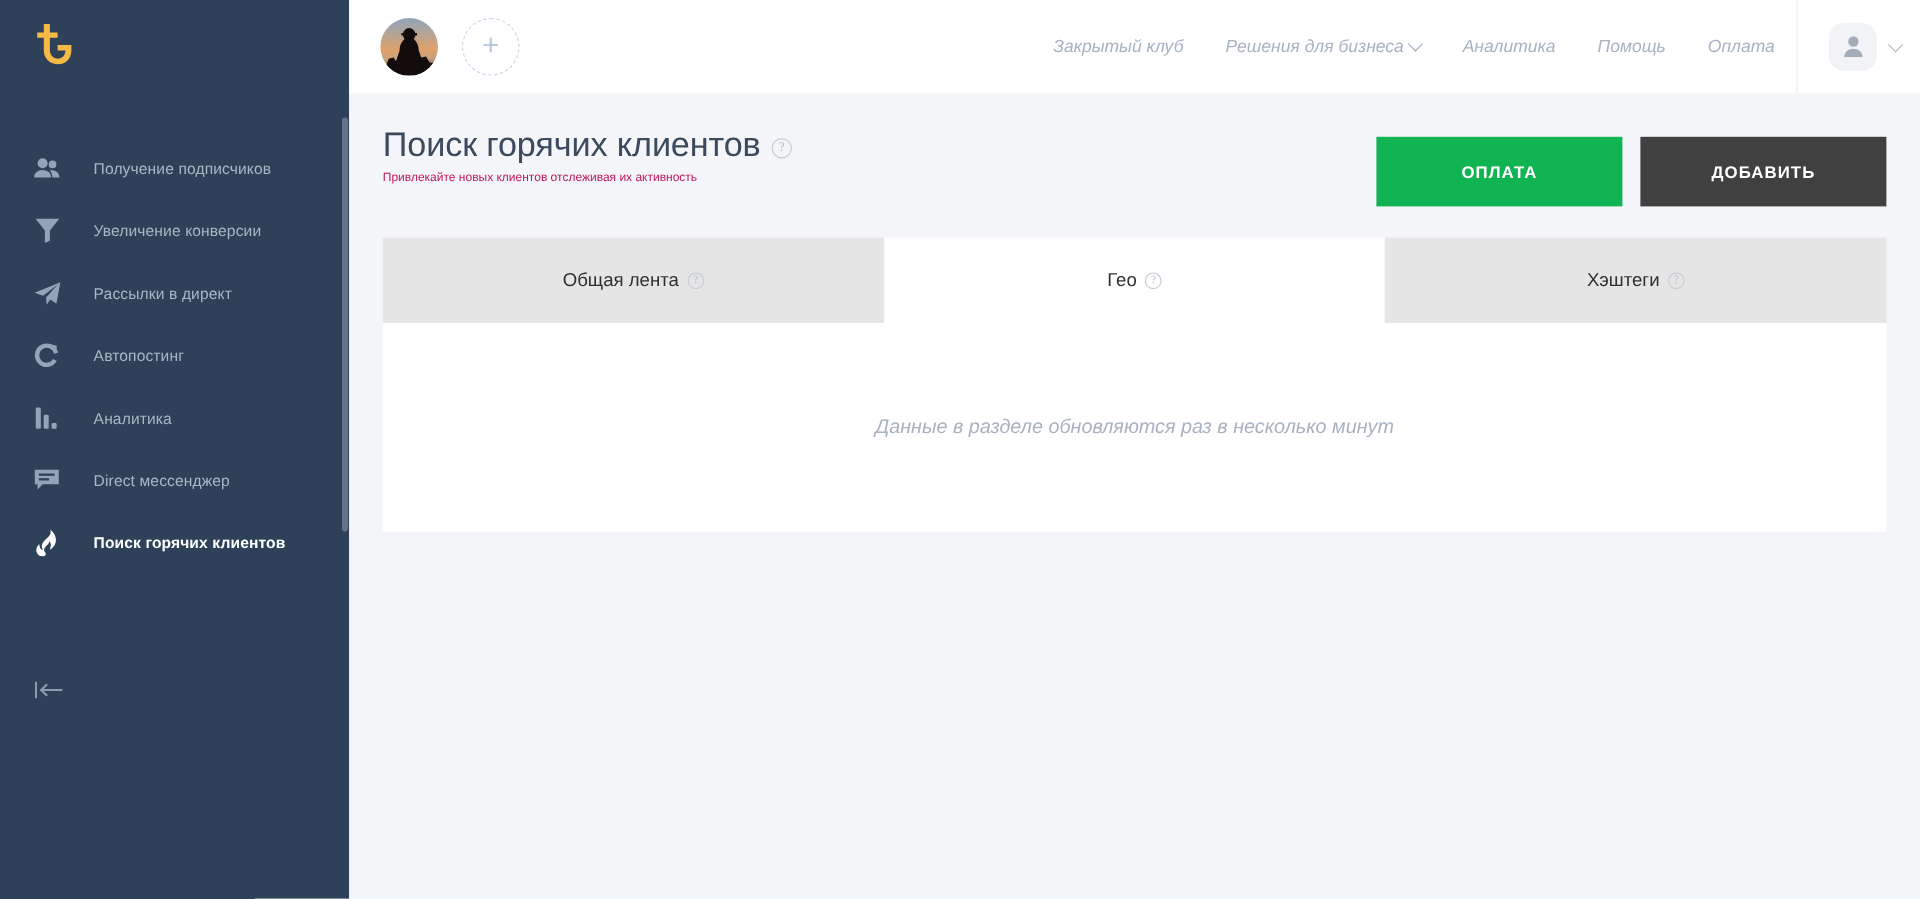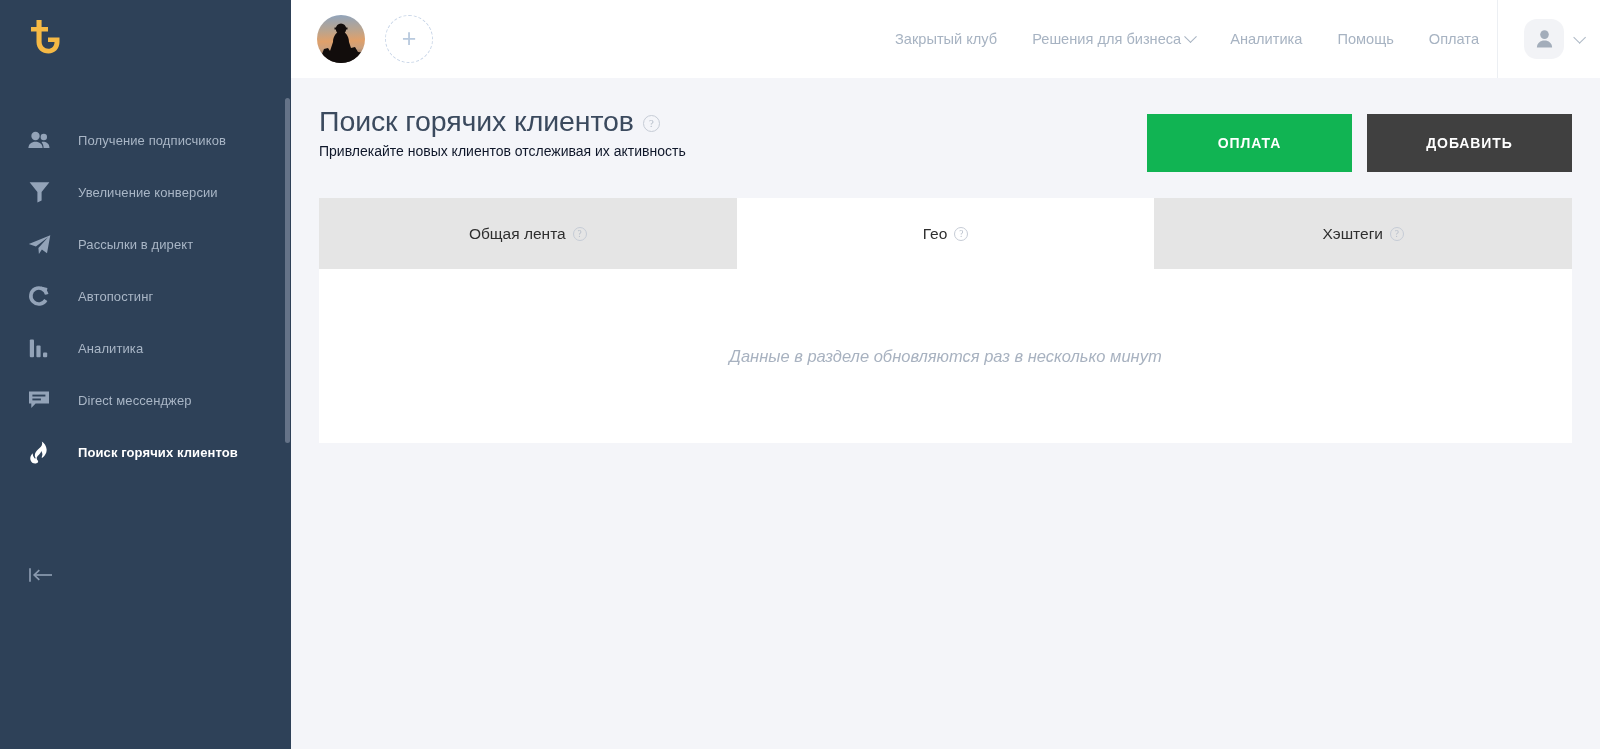--- a/index.html
+++ b/index.html
@@ -141,20 +141,21 @@
     padding-right: 18px;
   }
   .topnav-item {
     font-size: 14.6px;
     color: #a7b3c2;
     white-space: nowrap;
     cursor: pointer;
     display: flex;
     align-items: center;
     gap: 5px;
+    font-style: italic;
   }
   .caret {
     display: inline-block;
     width: 9px; height: 9px;
     border-right: 1.6px solid #a7b3c2;
     border-bottom: 1.6px solid #a7b3c2;
     transform: rotate(45deg) translate(-2px,-2px);
   }
   .profile-zone {
     height: 78px;
@@ -211,22 +212,22 @@
   }
   .help-dot.sm {
     width: 14px; height: 14px;
     font-size: 9.5px;
     line-height: 12px;
     margin-top: 1px;
     flex: 0 0 14px;
   }
   .page-sub {
     margin-top: 5px;
-    font-size: 14px;
-    color: #0f172a;
+    font-size: 10px;
+    color: #be185d;
   }
   .head-actions {
     margin-left: auto;
     display: flex;
     gap: 3px;
     padding-top: 9px;
   }
   .btn {
     border: none;
     height: 58px;

